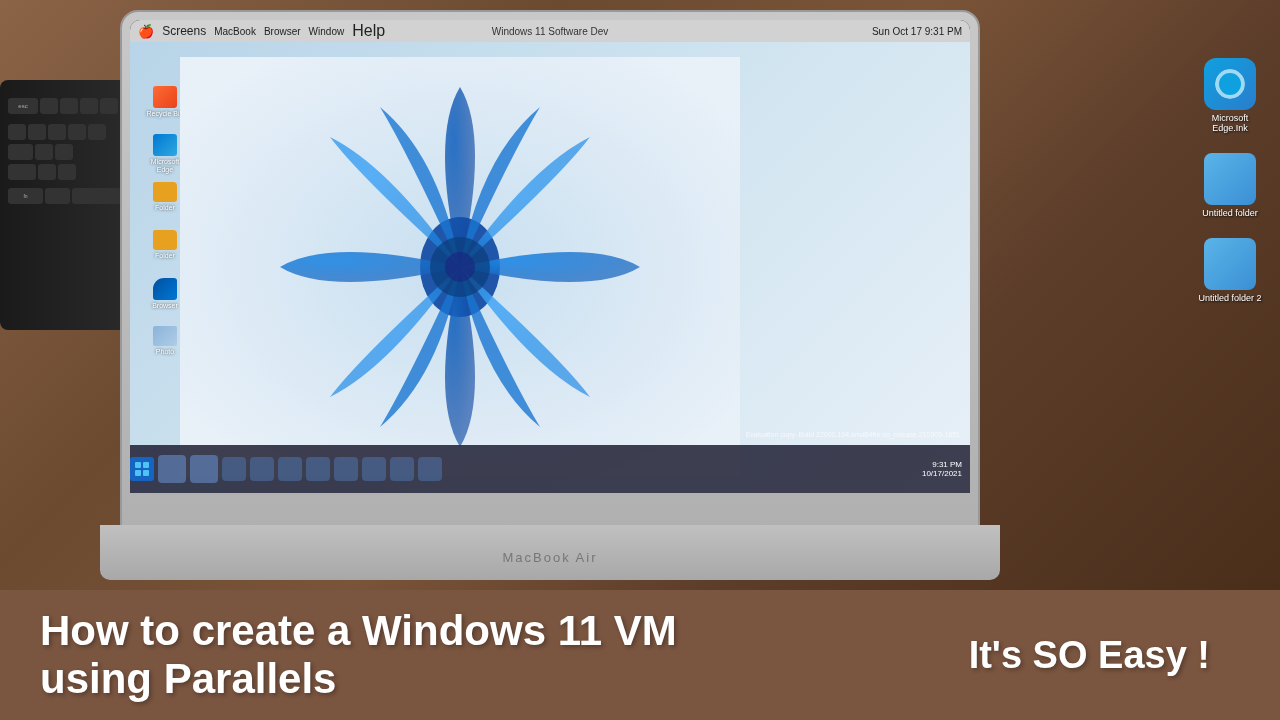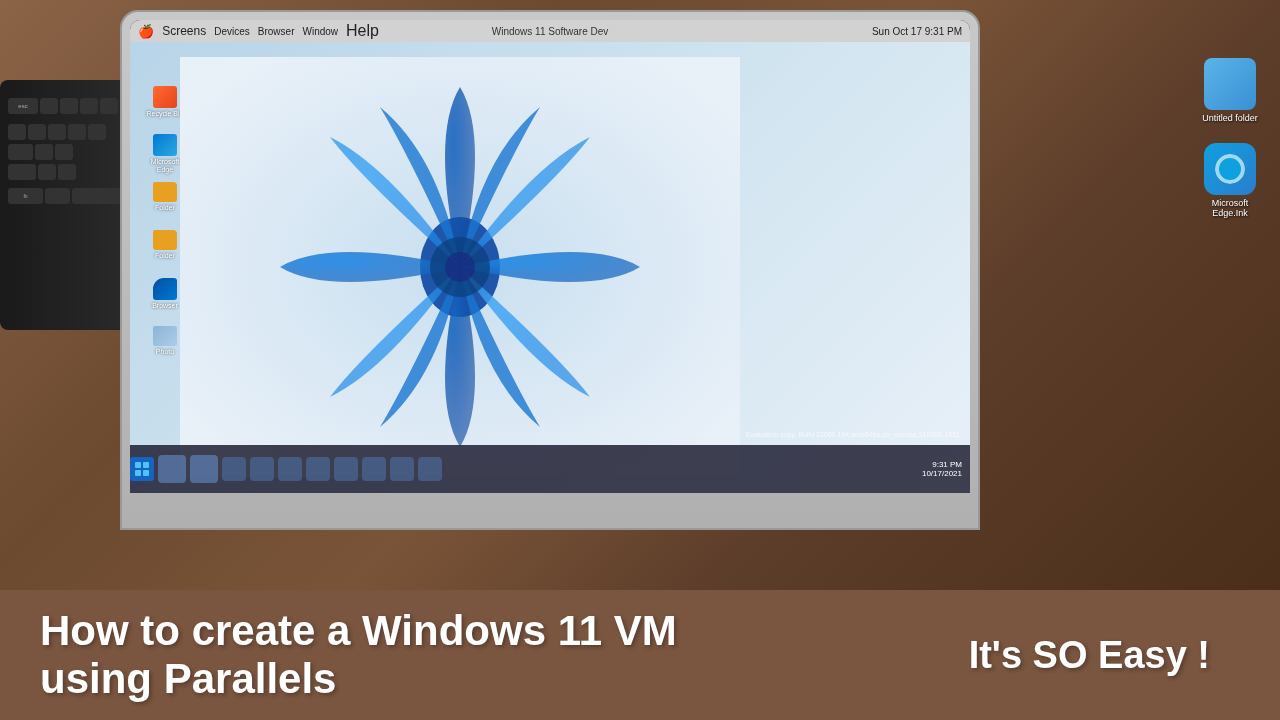--- a/index.html
+++ b/index.html
@@ -351,21 +351,21 @@
     <div class="laptop-wrapper">
 
       <div class="macbook-outer">
 
         <div class="screen-bezel">
 
           <div class="macos-menubar">
             <div class="left-menu">
               <span style="font-size:13px; color:#555;">🍎</span>
               <span style="font-size:12px;">Screens</span>
-              <span style="font-size:10px;">Devices</span>
+              <span style="font-size:10px;">MacBook</span>
               <span style="font-size:10px;">Browser</span>
               <span style="font-size:10px;">Window</span>
               <span style="font-size:16px;">Help</span>
             </div>
             <div style="position:absolute; left:50%; transform:translateX(-50%); font-size:10px; color:#333;">Windows 11 Software Dev</div>
             <div class="right-status">
               <span>Sun Oct 17  9:31 PM</span>
             </div>
           </div>
 
@@ -484,37 +484,44 @@
                   <div>9:31 PM</div>
                   <div>10/17/2021</div>
                 </div>
               </div>
             </div>
 
           </div>
         </div>
       </div>
 
+      <div class="laptop-base">
+        <span class="macbook-label">MacBook Air</span>
+      </div>
 
     </div>
 
     <div class="mac-desktop-right">
-
-      <div class="mac-icon">
-        <div class="mac-icon-img" style="background:linear-gradient(135deg,#5ab4e8,#3a8fd4);border-radius:8px;"></div>
-        <div class="mac-icon-label">Untitled folder</div>
-      </div>
 
       <div class="mac-icon">
         <div class="mac-icon-img" style="background:linear-gradient(135deg,#0fa0e0,#2b7dcb);display:flex;align-items:center;justify-content:center;">
           <div style="width:30px;height:30px;border-radius:50%;background:#0fa0e0;border:4px solid rgba(255,255,255,0.6);clip-path:ellipse(50% 50% at 50% 50%);"></div>
         </div>
         <div class="mac-icon-label">Microsoft<br>Edge.Ink</div>
       </div>
 
+      <div class="mac-icon">
+        <div class="mac-icon-img" style="background:linear-gradient(135deg,#5ab4e8,#3a8fd4);border-radius:8px;"></div>
+        <div class="mac-icon-label">Untitled folder</div>
+      </div>
+
+      <div class="mac-icon">
+        <div class="mac-icon-img" style="background:linear-gradient(135deg,#5ab4e8,#3a8fd4);border-radius:8px;"></div>
+        <div class="mac-icon-label">Untitled folder 2</div>
+      </div>
 
     </div>
 
   </div>
 
   <div class="bottom-banner">
     <div class="main-title">
       <div>How to create a Windows 11 VM</div>
       <div>using Parallels</div>
     </div>

